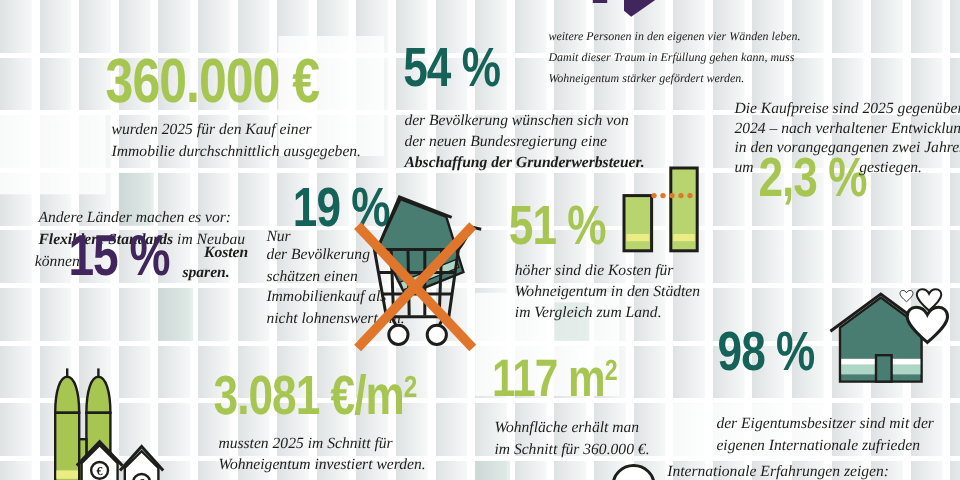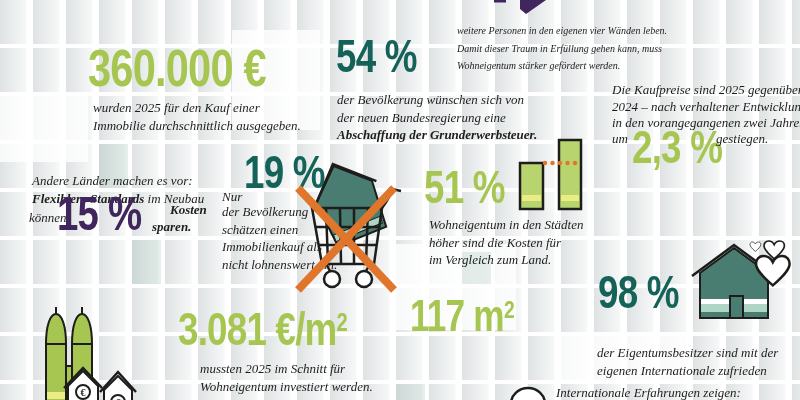--- a/index.html
+++ b/index.html
@@ -123,22 +123,22 @@
 
   <div class="bignum green" style="left:424px;top:164px;font-size:46px;">51 %</div>
   <svg style="left:516px;top:137px;" width="70" height="78" viewBox="0 0 70 78">
     <rect x="4" y="26" width="23" height="46" fill="#b8d46e" stroke="#1d1d1b" stroke-width="2.5"></rect>
     <rect x="6" y="58" width="19" height="6" fill="#ecec84"></rect>
     <rect x="43" y="3" width="22" height="69" fill="#b8d46e" stroke="#1d1d1b" stroke-width="2.5"></rect>
     <rect x="45" y="58" width="18" height="6" fill="#ecec84"></rect>
     <line x1="29" y1="26" x2="66" y2="26" stroke="#e0762c" stroke-width="4.5" stroke-linecap="round" stroke-dasharray="0 7.5"></line>
   </svg>
   <div class="cap" style="left:429px;top:216px;">
+    <div>höher sind die Kosten für</div>
     <div>Wohneigentum in den Städten</div>
-    <div>höher sind die Kosten für</div>
     <div>im Vergleich zum Land.</div>
   </div>
 
   <div class="bignum teal" style="left:598px;top:269px;font-size:46px;">98 %</div>
   <svg style="left:686px;top:240px;" width="108" height="82" viewBox="0 0 108 82">
     <polygon points="14,33 48,8 82,33 82,78 14,78" fill="#4a7d72" stroke="#1d1d1b" stroke-width="2"></polygon>
     <rect x="15" y="59" width="66" height="5" fill="#ffffff"></rect>
     <rect x="15" y="64" width="66" height="8" fill="#aed6c6"></rect>
     <path d="M6,36 L48,5 L90,36" fill="none" stroke="#1d1d1b" stroke-width="2.5"></path>
     <rect x="44" y="56" width="13" height="22" fill="#4a7d72" stroke="#1d1d1b" stroke-width="2"></rect>
@@ -174,25 +174,29 @@
       <circle cx="80" cy="96" r="7"></circle>
     </g>
     <g font-family="Liberation Serif, serif" font-size="10" font-weight="700" fill="#1d1d1b" text-anchor="middle">
       <text x="45" y="89.5">€</text>
       <text x="45" y="105.5">€</text>
       <text x="80" y="99.5">€</text>
     </g>
   </svg>
 
   <div class="bignum green" style="left:178px;top:306px;font-size:46px;"><span>3.081 €/m</span><span class="sup">2</span></div>
-  <div class="cap" style="left:182px;top:360px;margin-left:18px;">
+  <div class="cap" style="left:182px;top:360px;">
     <div>mussten 2025 im Schnitt für</div>
     <div>Wohneigentum investiert werden.</div>
   </div>
 
   <div class="bignum green" style="left:410px;top:294px;font-size:44px;"><span>117 m</span><span class="sup">2</span></div>
+  <div class="cap" style="left:412px;top:347px;">
+    <div>Wohnfläche erhält man</div>
+    <div>im Schnitt für 360.000 €.</div>
+  </div>
 
   <svg style="left:506px;top:384px;" width="44" height="16" viewBox="0 0 44 16">
     <ellipse cx="22" cy="20" rx="17" ry="16" fill="#ffffff" stroke="#1d1d1b" stroke-width="2.5"></ellipse>
   </svg>
   <div class="cap" style="left:556px;top:384px;">Internationale Erfahrungen zeigen:</div>
 
 </div>
 
 </body></html>

